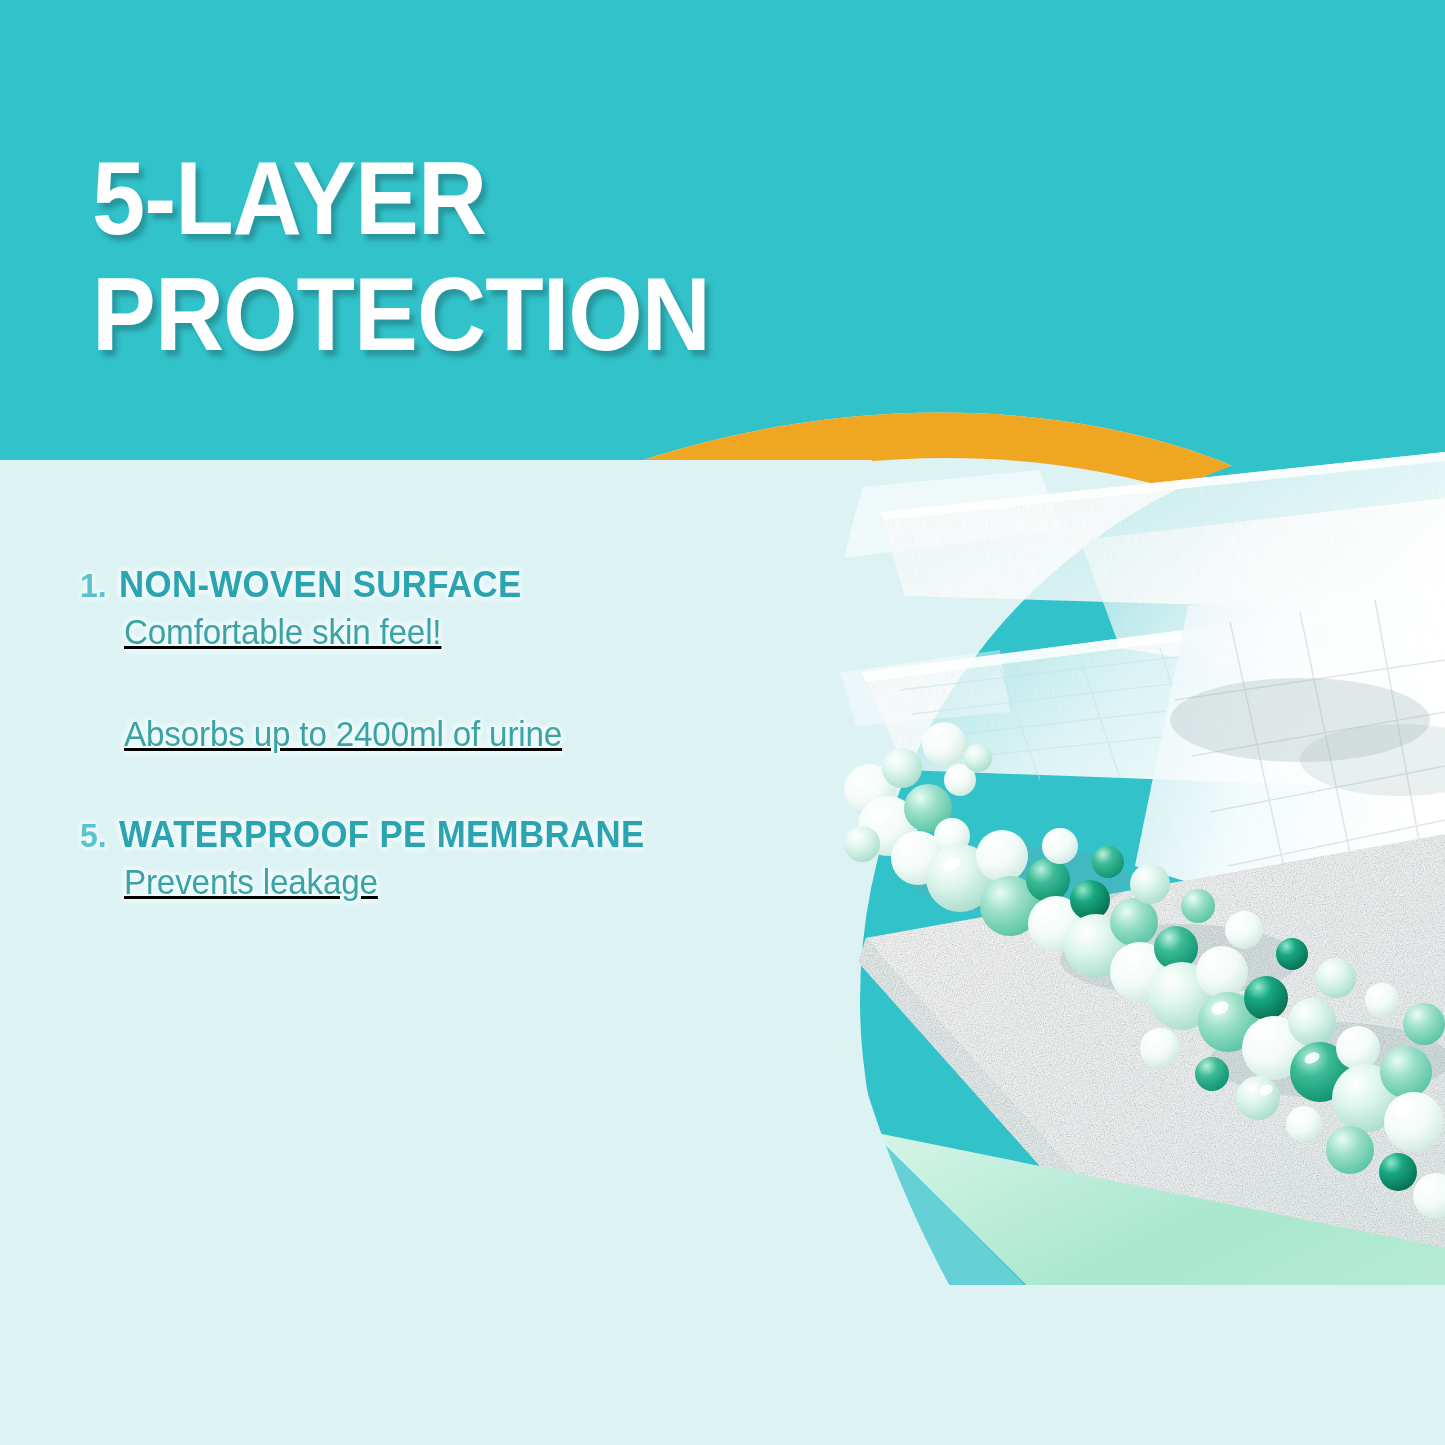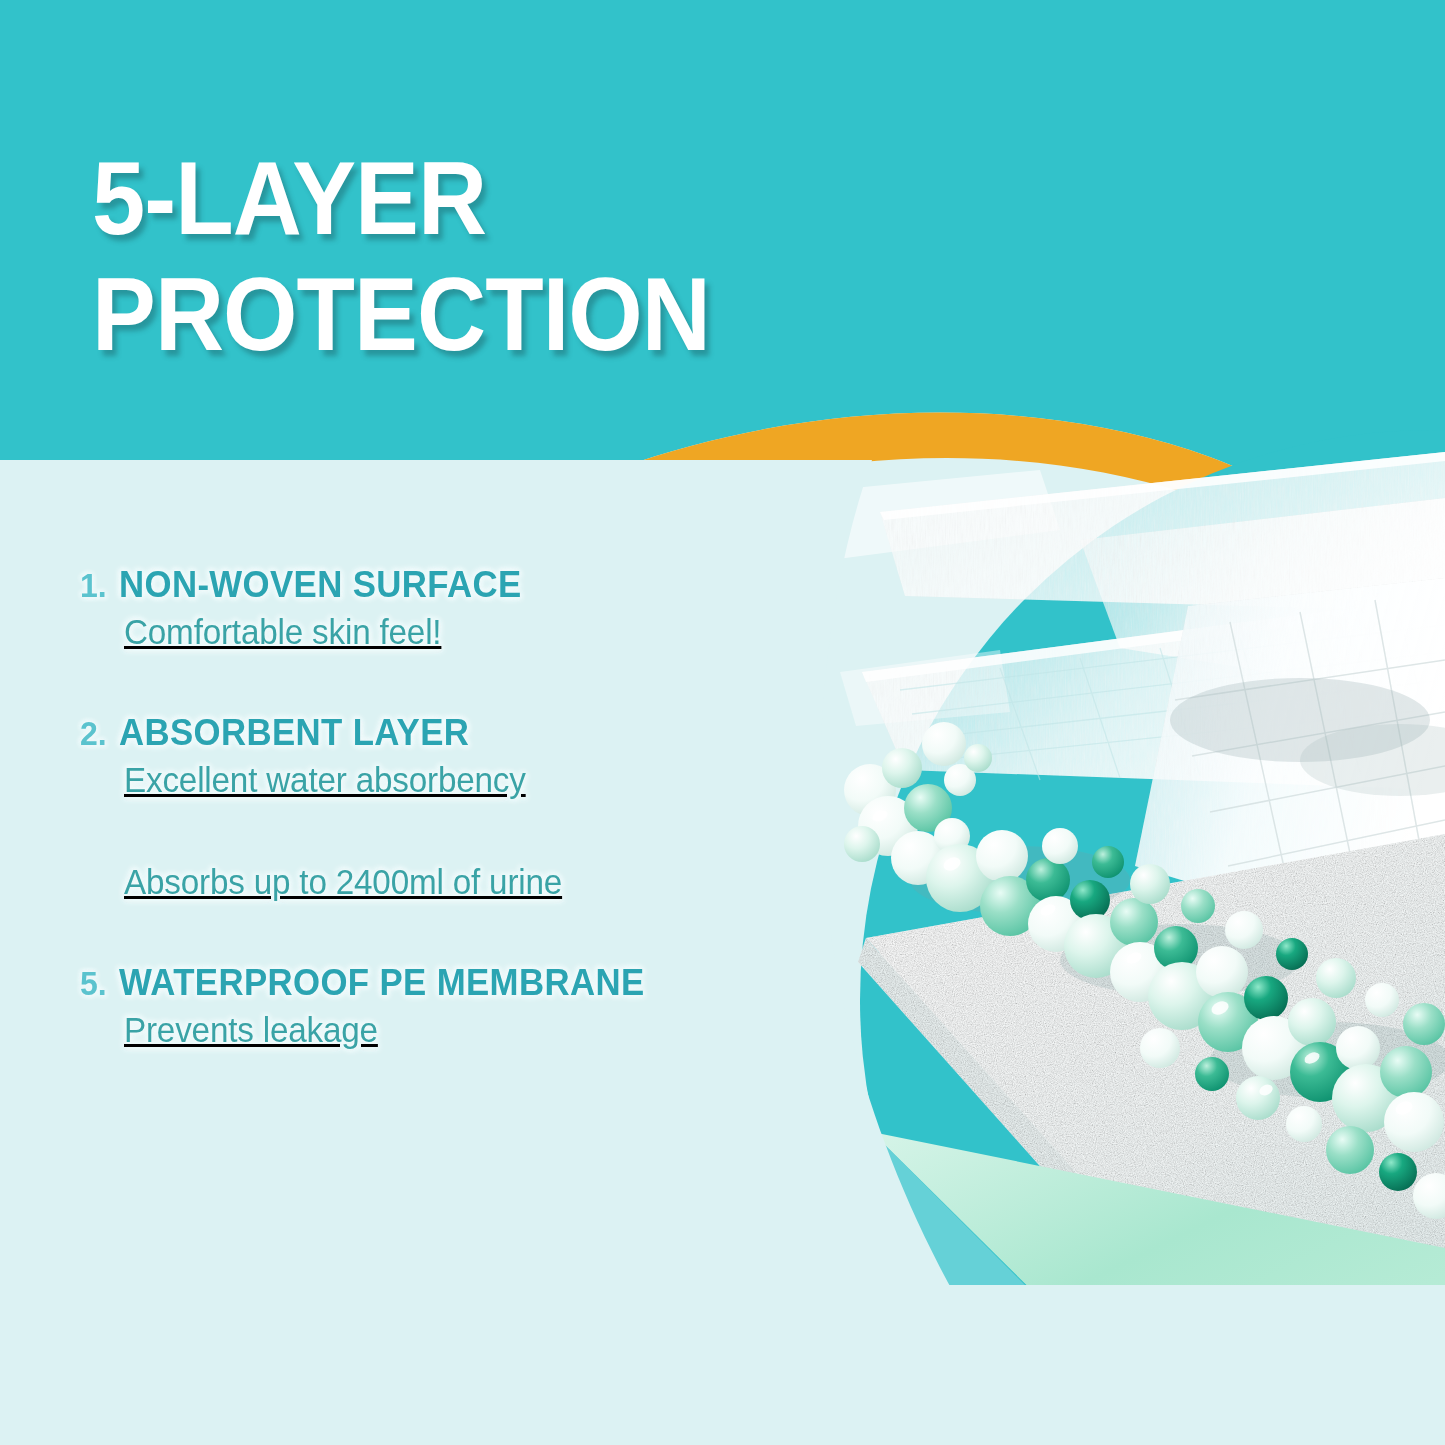--- a/index.html
+++ b/index.html
@@ -401,26 +401,20 @@
 
   <div id="feature-list">
 
     <div class="feature-item">
       <span class="feature-head">
         <span class="feature-num">1.</span><span class="feature-title">NON-WOVEN SURFACE</span>
       </span>
       <span class="feature-desc">Comfortable skin feel!</span>
     </div>
 
-    <div class="feature-item">
-      <span class="feature-head">
-        <span class="feature-num">2.</span><span class="feature-title">ABSORBENT LAYER</span>
-      </span>
-      <span class="feature-desc">Excellent water absorbency</span>
-    </div>
 
     <div class="feature-item">
       <span class="feature-desc">Absorbs up to 2400ml of urine</span>
     </div>
 
 
     <div class="feature-item">
       <span class="feature-head">
         <span class="feature-num">5.</span><span class="feature-title">WATERPROOF PE MEMBRANE</span>
       </span>

